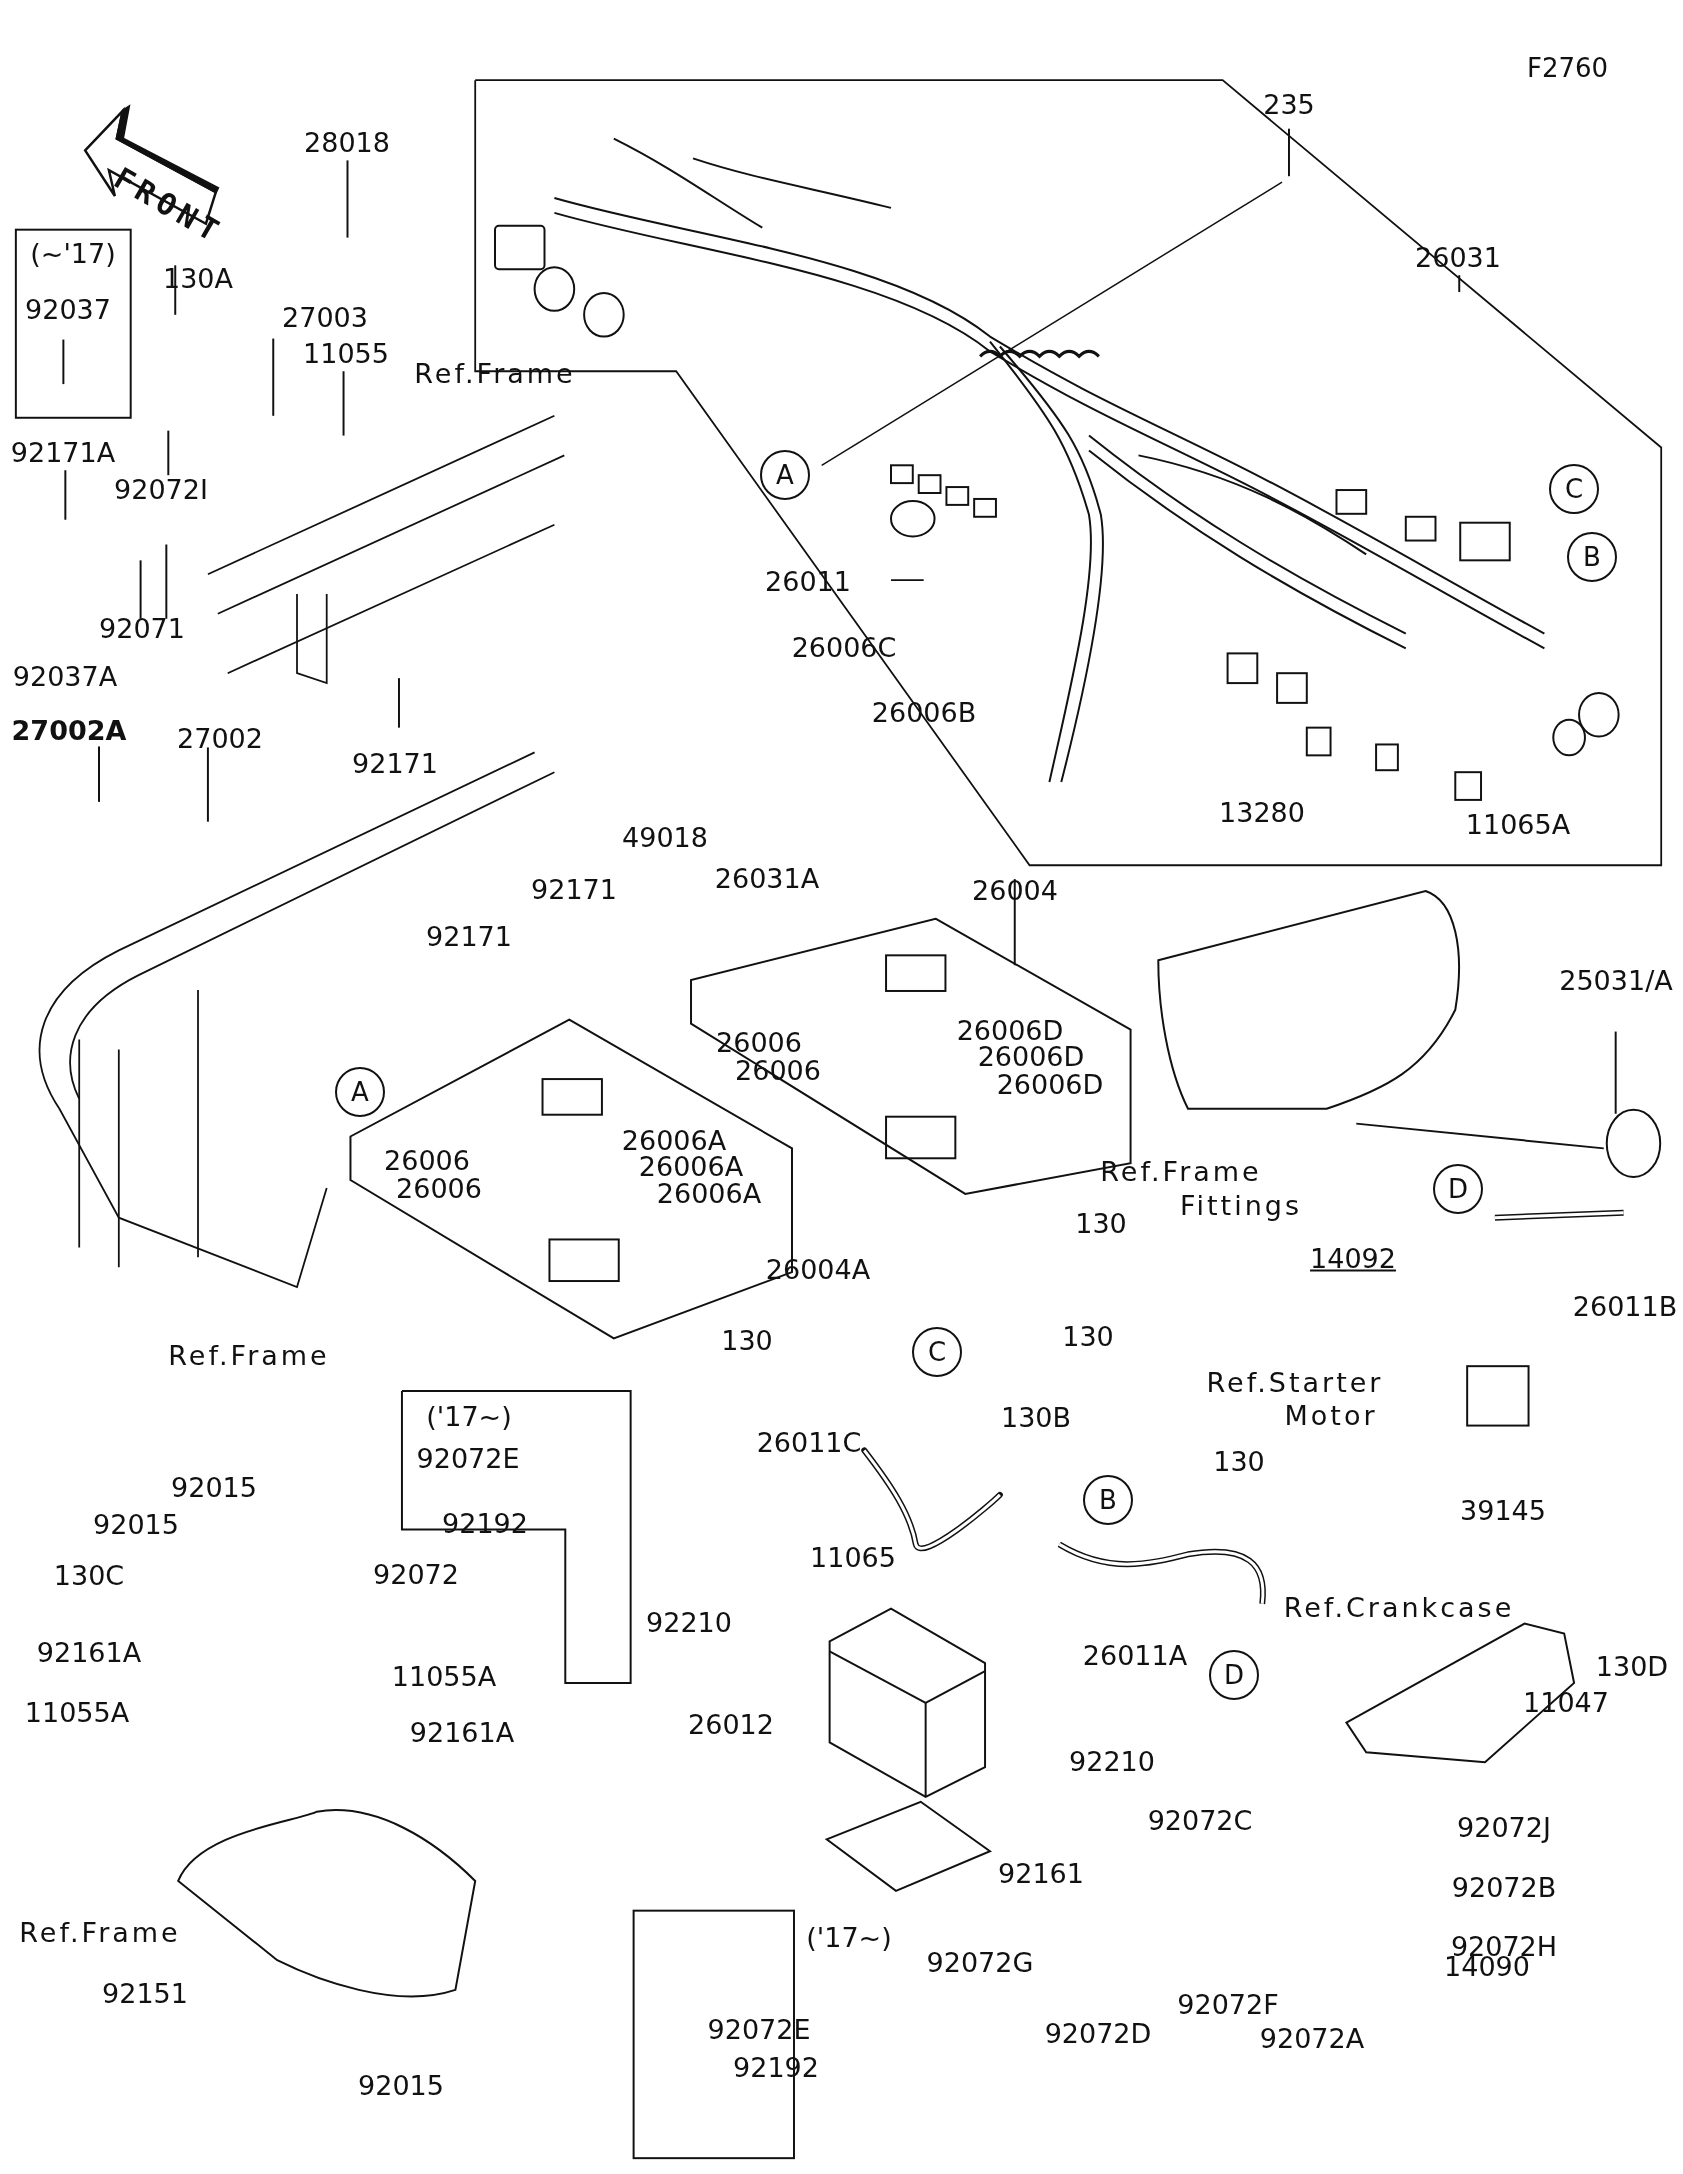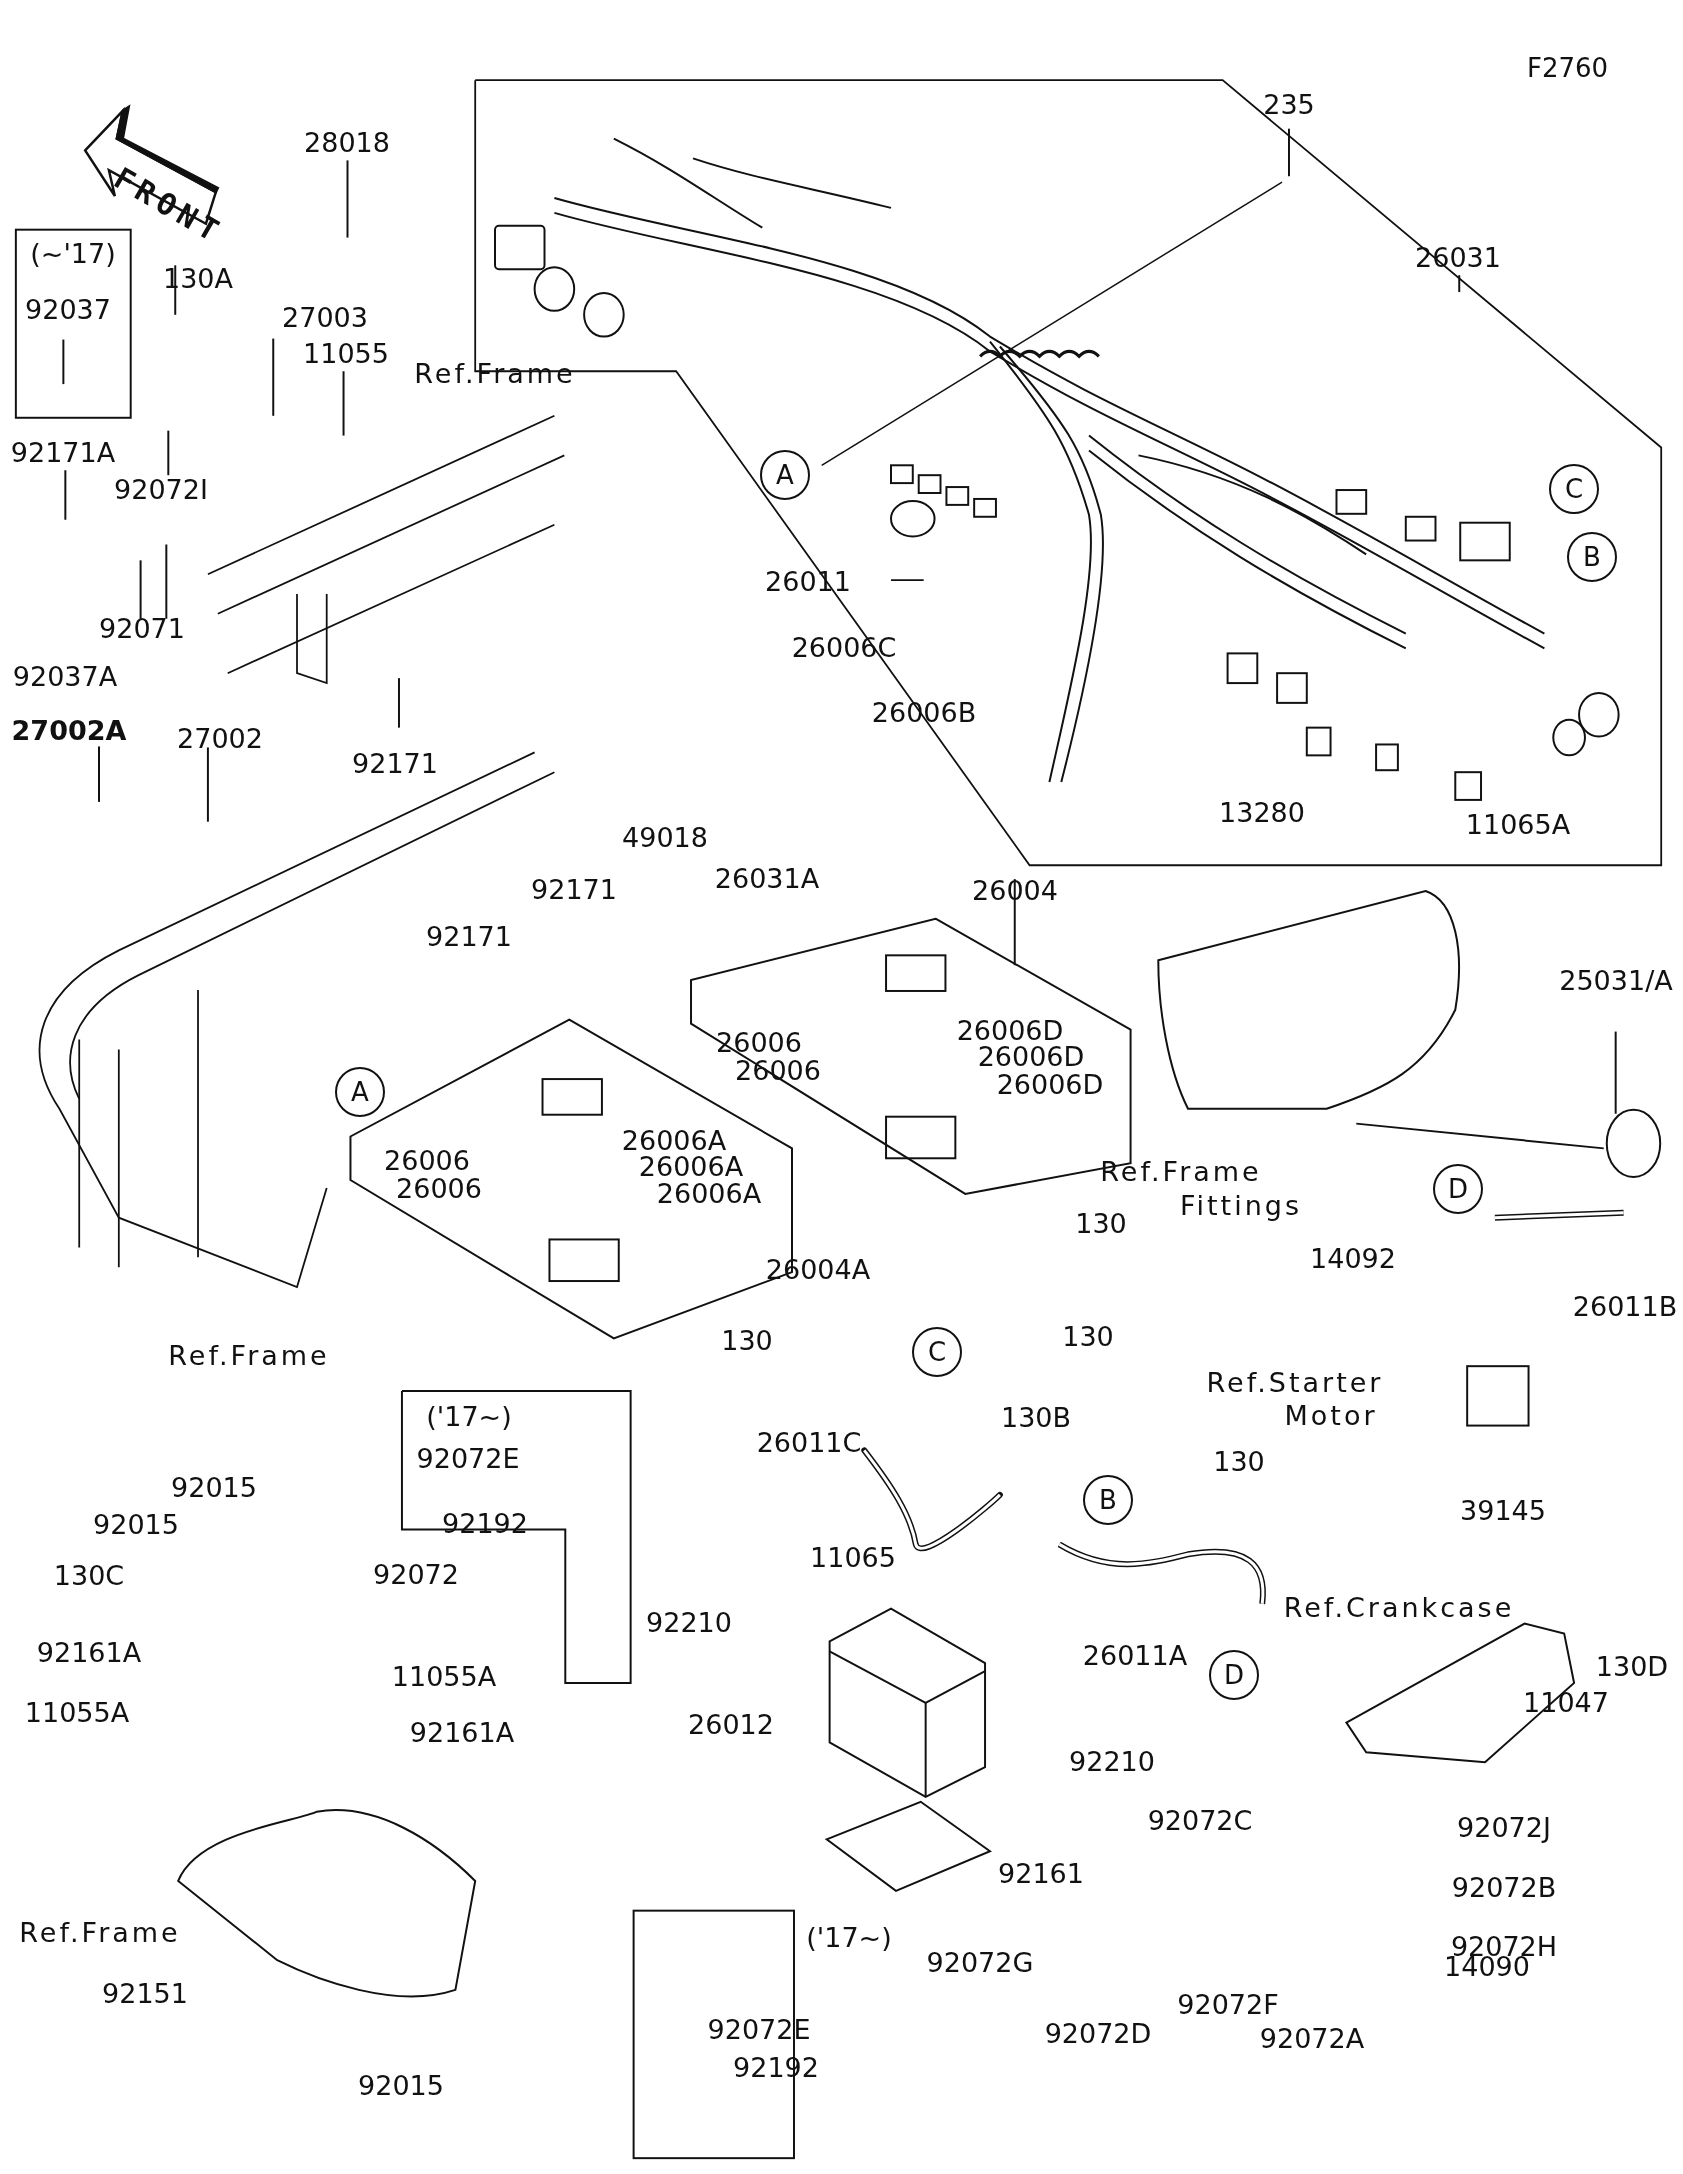--- a/index.html
+++ b/index.html
@@ -180,21 +180,21 @@
 <div class="lbl" style="left:1050px;top:1084px;">26006D</div>
 <div class="lbl" style="left:1101px;top:1223px;">130</div>
 <div class="lbl" style="left:1616px;top:980px;">25031/A</div>
 <div class="lbl" style="left:427px;top:1160px;">26006</div>
 <div class="lbl" style="left:439px;top:1188px;">26006</div>
 <div class="lbl" style="left:674px;top:1140px;">26006A</div>
 <div class="lbl" style="left:691px;top:1166px;">26006A</div>
 <div class="lbl" style="left:709px;top:1193px;">26006A</div>
 <div class="lbl" style="left:818px;top:1269px;">26004A</div>
 <div class="lbl" style="left:747px;top:1340px;">130</div>
-<div class="lbl" style="left:1353px;top:1258px;">14092</div>
+<div class="lbl" style="left:1353px;top:1258px;text-decoration:underline;">14092</div>
 <div class="lbl" style="left:1625px;top:1306px;">26011B</div>
 <div class="lbl" style="left:1088px;top:1336px;">130</div>
 <div class="lbl" style="left:809px;top:1442px;">26011C</div>
 <div class="lbl" style="left:1036px;top:1417px;">130B</div>
 <div class="lbl" style="left:1239px;top:1461px;">130</div>
 <div class="lbl" style="left:468px;top:1458px;">92072E</div>
 <div class="lbl" style="left:485px;top:1523px;">92192</div>
 <div class="lbl" style="left:214px;top:1487px;">92015</div>
 <div class="lbl" style="left:136px;top:1524px;">92015</div>
 <div class="lbl" style="left:416px;top:1574px;">92072</div>

